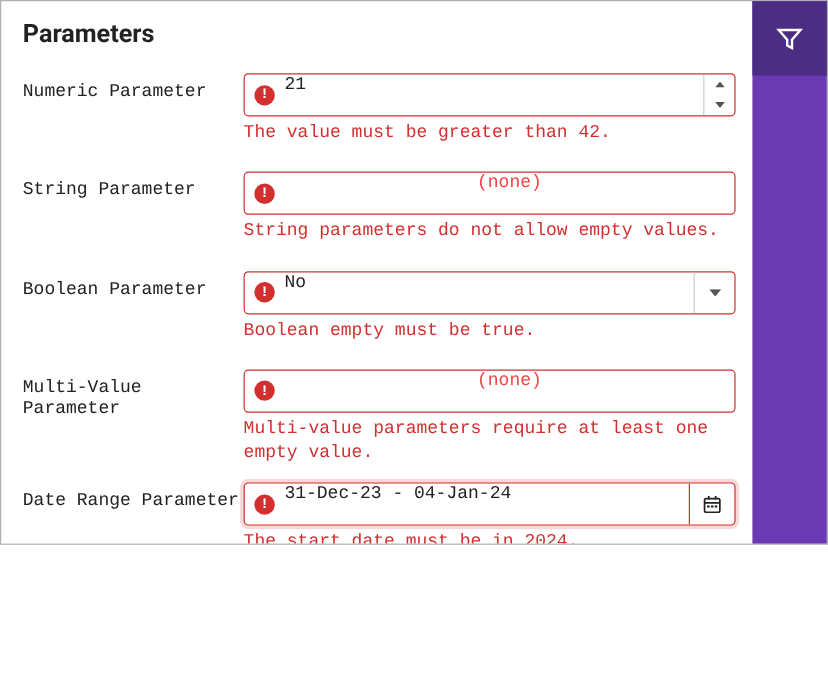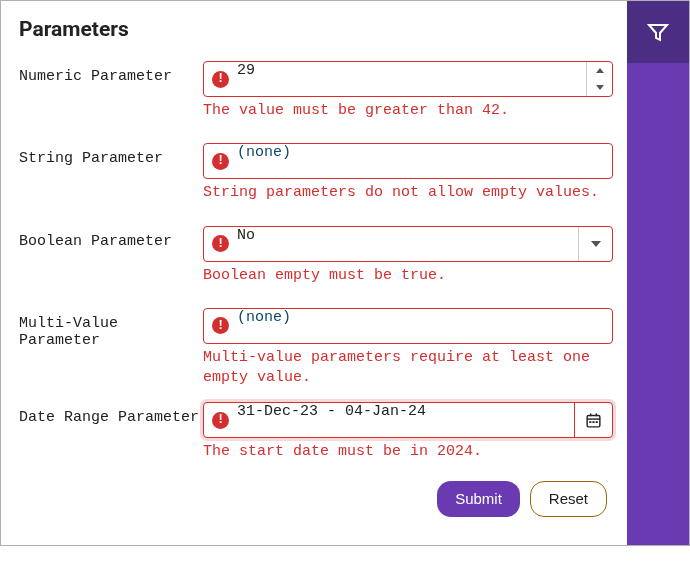--- a/index.html
+++ b/index.html
@@ -4,21 +4,21 @@
   <style>
     * { box-sizing: border-box; margin: 0; padding: 0; }
     body {
       font-family: -apple-system, BlinkMacSystemFont, "Segoe UI", Roboto, Arial, sans-serif;
       font-size: 15px;
       color: #222;
       background: #fff;
     }
     .app {
       width: 690px;
-      height: 546px;
+      height: 454px;
       border: 1px solid #b0b0b0;
       display: flex;
       position: relative;
     }
     .main {
       flex: 1;
       padding: 16px 14px 16px 18px;
       overflow: hidden;
     }
     .sidebar {
@@ -88,21 +88,21 @@
     }
     .input-value {
       flex: 1;
       font-size: 15px;
       color: #222;
       border: none;
       outline: none;
       background: transparent;
       height: 100%;
     }
-    .placeholder { color: #0c4a6e; }
+    .placeholder { color: #ef4444; text-align: center; }
     .error-msg {
       color: #d32f2f;
       font-size: 15px;
       margin-top: 4px;
       line-height: 1.35;
     }
     .stepper {
       width: 26px;
       height: 100%;
       border-left: 1px solid #ccc;
@@ -172,21 +172,21 @@
 
 <div class="app">
   <div class="main">
     <h1>Parameters</h1>
 
     <div class="form-row">
       <div class="label-col">Numeric Parameter</div>
       <div class="field-col">
         <div class="input-wrap">
           <span class="error-icon">!</span>
-          <span class="input-value">29</span>
+          <span class="input-value">21</span>
           <div class="stepper">
             <div class="stepper-btn">
               <svg width="8" height="5" viewBox="0 0 8 5">
                   <path d="M0 5 L4 0 L8 5 Z"></path>
                 </svg>
             </div>
             <div class="stepper-btn">
               <svg width="8" height="5" viewBox="0 0 8 5">
                   <path d="M0 0 L4 5 L8 0 Z"></path>
                 </svg>

